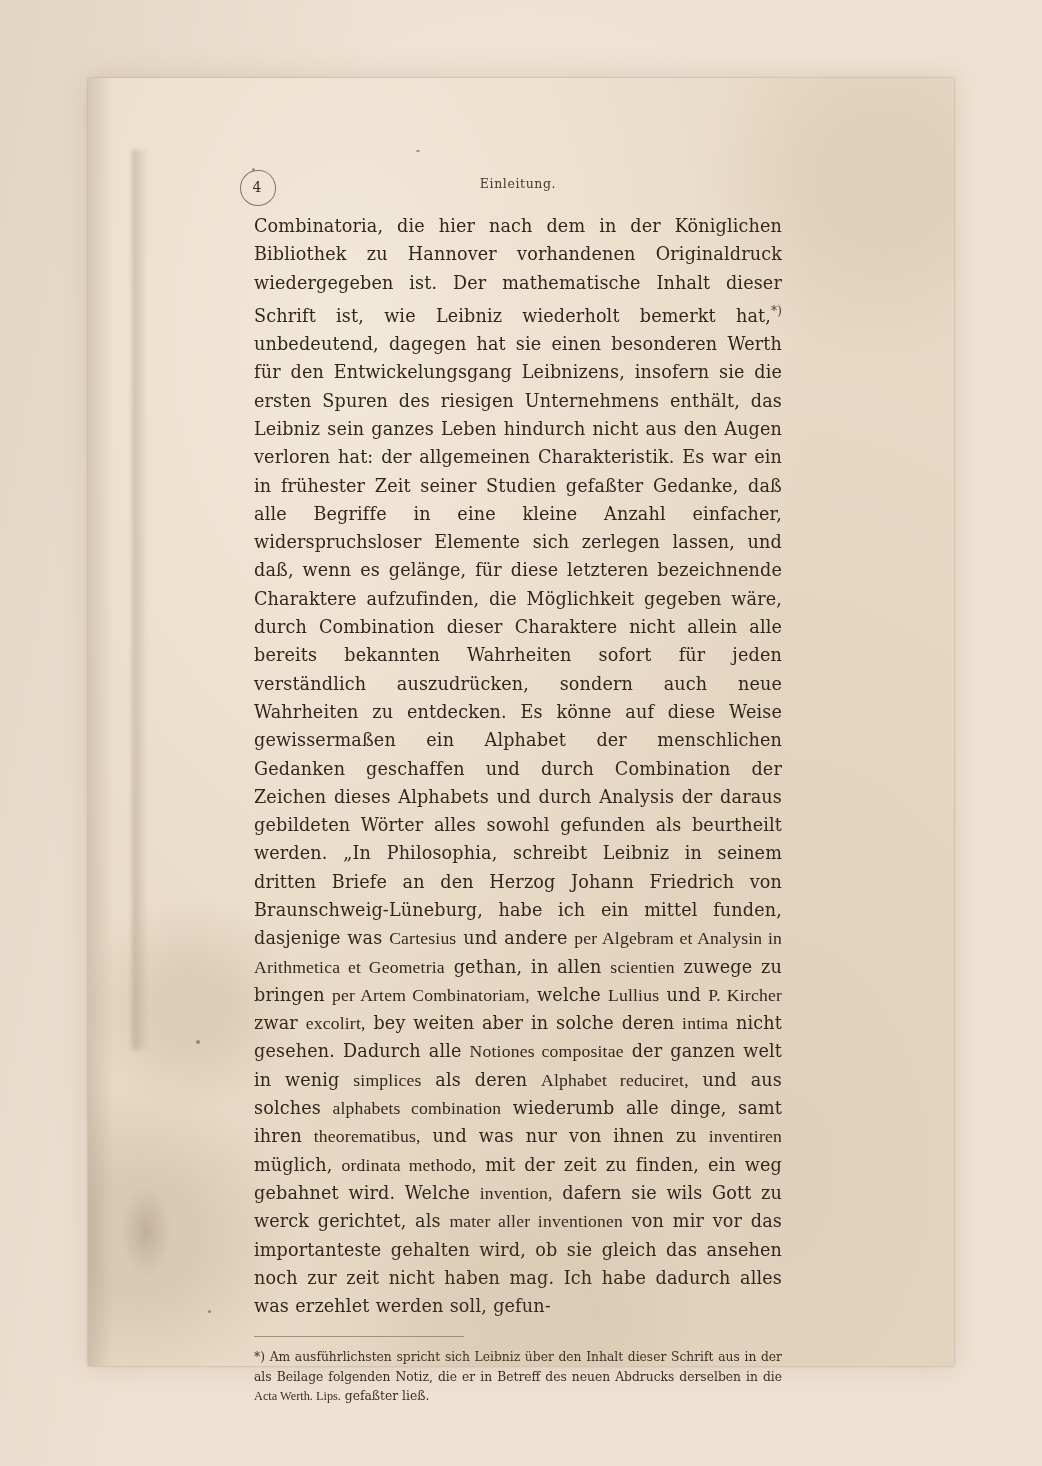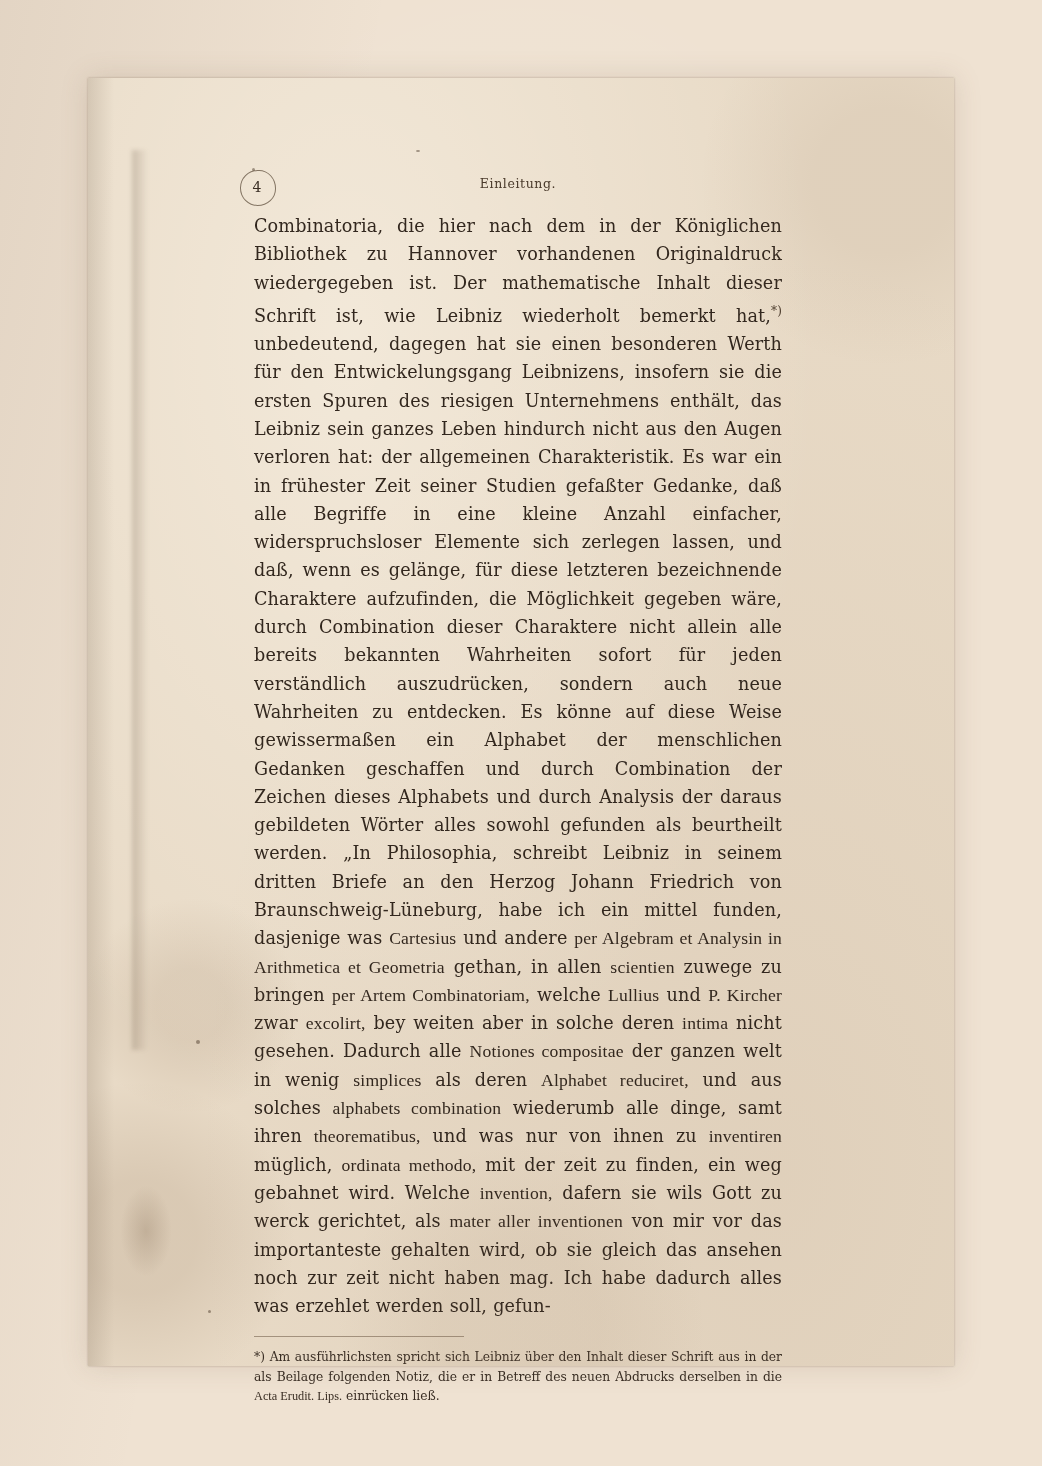--- a/index.html
+++ b/index.html
@@ -204,21 +204,21 @@
         </div>
         <div class="running-head">Einleitung.</div>
       </div>
 
       <div class="body-copy">
         <p><span>Combinatoria, die hier nach dem in der Königlichen Bibliothek zu Hannover vorhandenen Originaldruck wiedergegeben ist. Der mathematische Inhalt dieser Schrift ist, wie Leibniz wiederholt bemerkt hat,</span><span class="fn-marker">*)</span><span> unbedeutend, dagegen hat sie einen besonderen Werth für den Entwickelungsgang Leibnizens, insofern sie die ersten Spuren des riesigen Unternehmens enthält, das Leibniz sein ganzes Leben hindurch nicht aus den Augen verloren hat: der allgemeinen Charakteristik. Es war ein in frühester Zeit seiner Studien gefaßter Gedanke, daß alle Begriffe in eine kleine Anzahl einfacher, widerspruchsloser Elemente sich zerlegen lassen, und daß, wenn es gelänge, für diese letzteren bezeichnende Charaktere aufzufinden, die Möglichkeit gegeben wäre, durch Combination dieser Charaktere nicht allein alle bereits bekannten Wahrheiten sofort für jeden verständlich auszudrücken, sondern auch neue Wahrheiten zu entdecken. Es könne auf diese Weise gewissermaßen ein Alphabet der menschlichen Gedanken geschaffen und durch Combination der Zeichen dieses Alphabets und durch Analysis der daraus gebildeten Wörter alles sowohl gefunden als beurtheilt werden. </span><span>„In Philosophia, schreibt Leibniz in seinem dritten Briefe an den Herzog Johann Friedrich von Braunschweig-Lüneburg, habe ich ein mittel funden, dasjenige was </span><span class="lat">Cartesius</span><span> und andere </span><span class="lat">per Algebram et Analysin in Arithmetica et Geometria</span><span> gethan, in allen </span><span class="lat">scientien</span><span> zuwege zu bringen </span><span class="lat">per Artem Combinatoriam,</span><span> welche </span><span class="lat">Lullius</span><span> und </span><span class="lat">P. Kircher</span><span> zwar </span><span class="lat">excolirt,</span><span> bey weiten aber in solche deren </span><span class="lat">intima</span><span> nicht gesehen. Dadurch alle </span><span class="lat">Notiones compositae</span><span> der ganzen welt in wenig </span><span class="lat">simplices</span><span> als deren </span><span class="lat">Alphabet reduciret,</span><span> und aus solches </span><span class="lat">alphabets combination</span><span> wiederumb alle dinge, samt ihren </span><span class="lat">theorematibus,</span><span> und was nur von ihnen zu </span><span class="lat">inventiren</span><span> müglich, </span><span class="lat">ordinata methodo,</span><span> mit der zeit zu finden, ein weg gebahnet wird. Welche </span><span class="lat">invention,</span><span> dafern sie wils Gott zu werck gerichtet, als </span><span class="lat">mater aller inventionen</span><span> von mir vor das importanteste gehalten wird, ob sie gleich das ansehen noch zur zeit nicht haben mag. Ich habe dadurch alles was erzehlet werden soll, gefun-</span></p>
       </div>
 
       <div class="footnote-rule"></div>
 
-      <div class="footnote"><span>*)</span><span> Am ausführlichsten spricht sich Leibniz über den Inhalt dieser Schrift aus in der als Beilage folgenden Notiz, die er in Betreff des neuen Abdrucks derselben in die </span><span class="lat">Acta Erudit. Lips.</span><span> einrücken ließ.</span></div>
+      <div class="footnote"><span>*)</span><span> Am ausführlichsten spricht sich Leibniz über den Inhalt dieser Schrift aus in der als Beilage folgenden Notiz, die er in Betreff des neuen Abdrucks derselben in die </span><span class="lat">Acta Werth. Lips.</span><span> gefaßter ließ.</span></div>
 
     </div>
   </div>
 
   <div class="edge-dark-left"></div>
   <div class="gutter"></div>
   <div class="thumb-smudge"></div>
   <div class="speck" style="left:252px; top:168px; width:3px; height:3px;"></div>
   <div class="speck" style="left:416px; top:150px; width:4px; height:2px;"></div>
   <div class="speck" style="left:196px; top:1040px; width:4px; height:4px;"></div>

